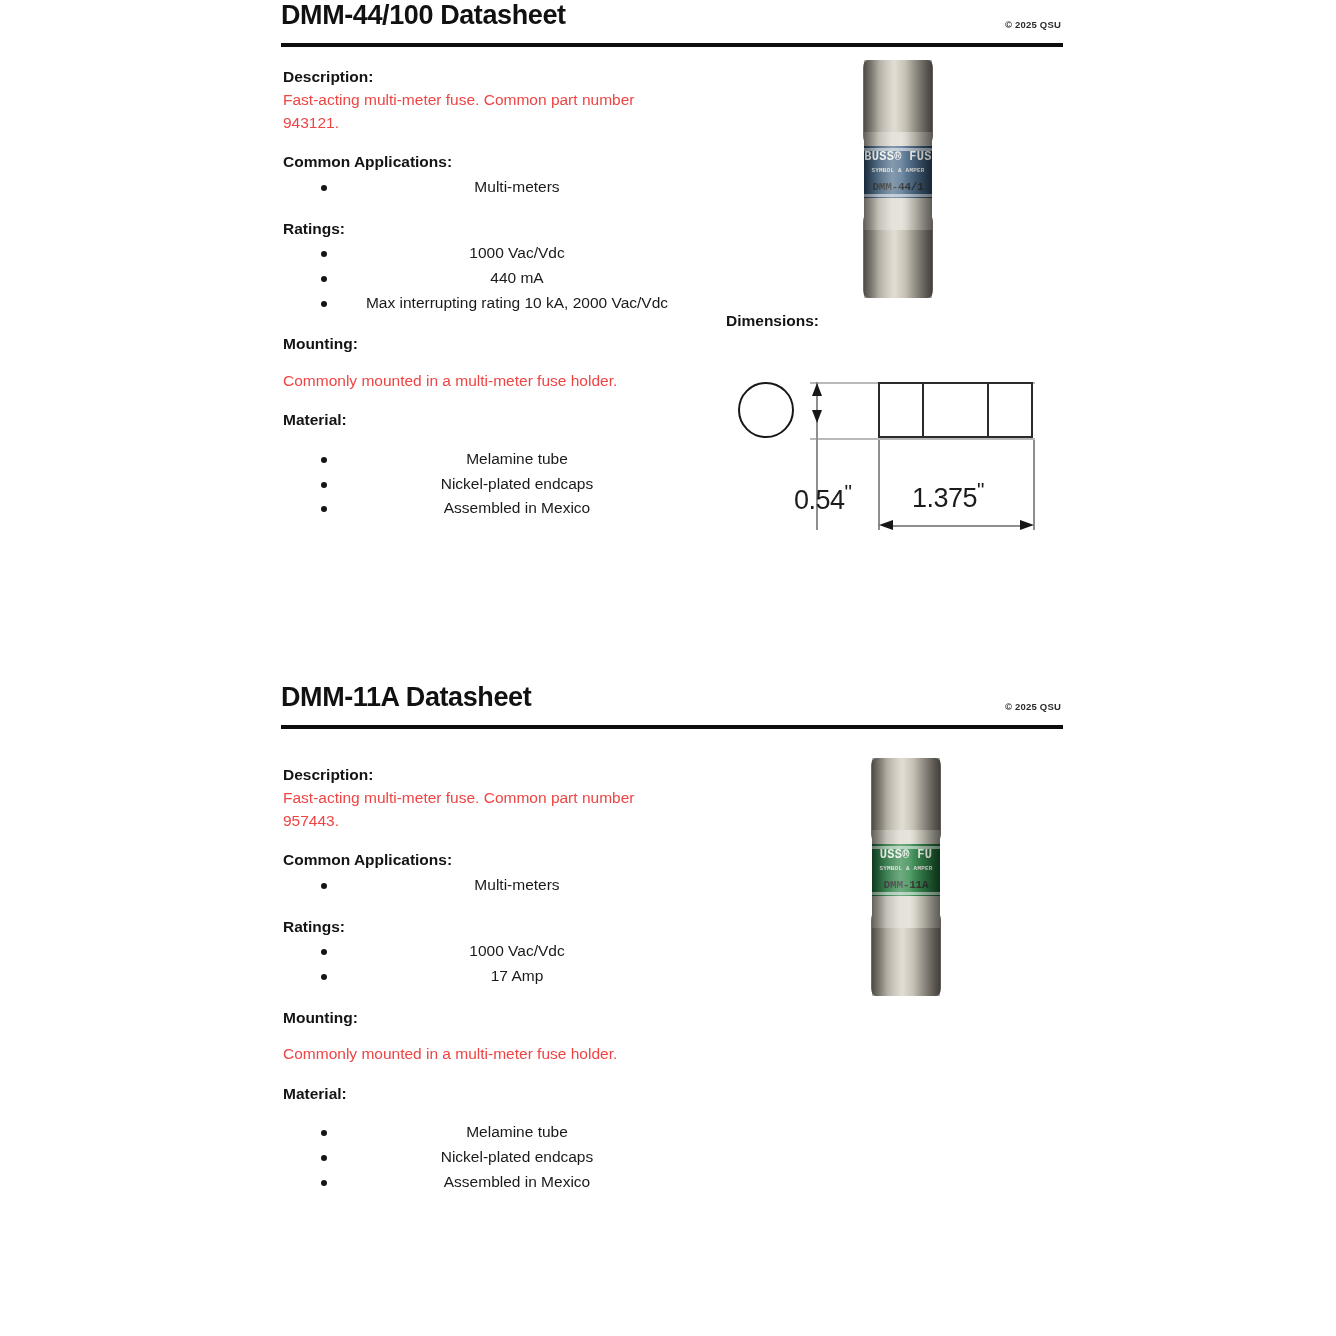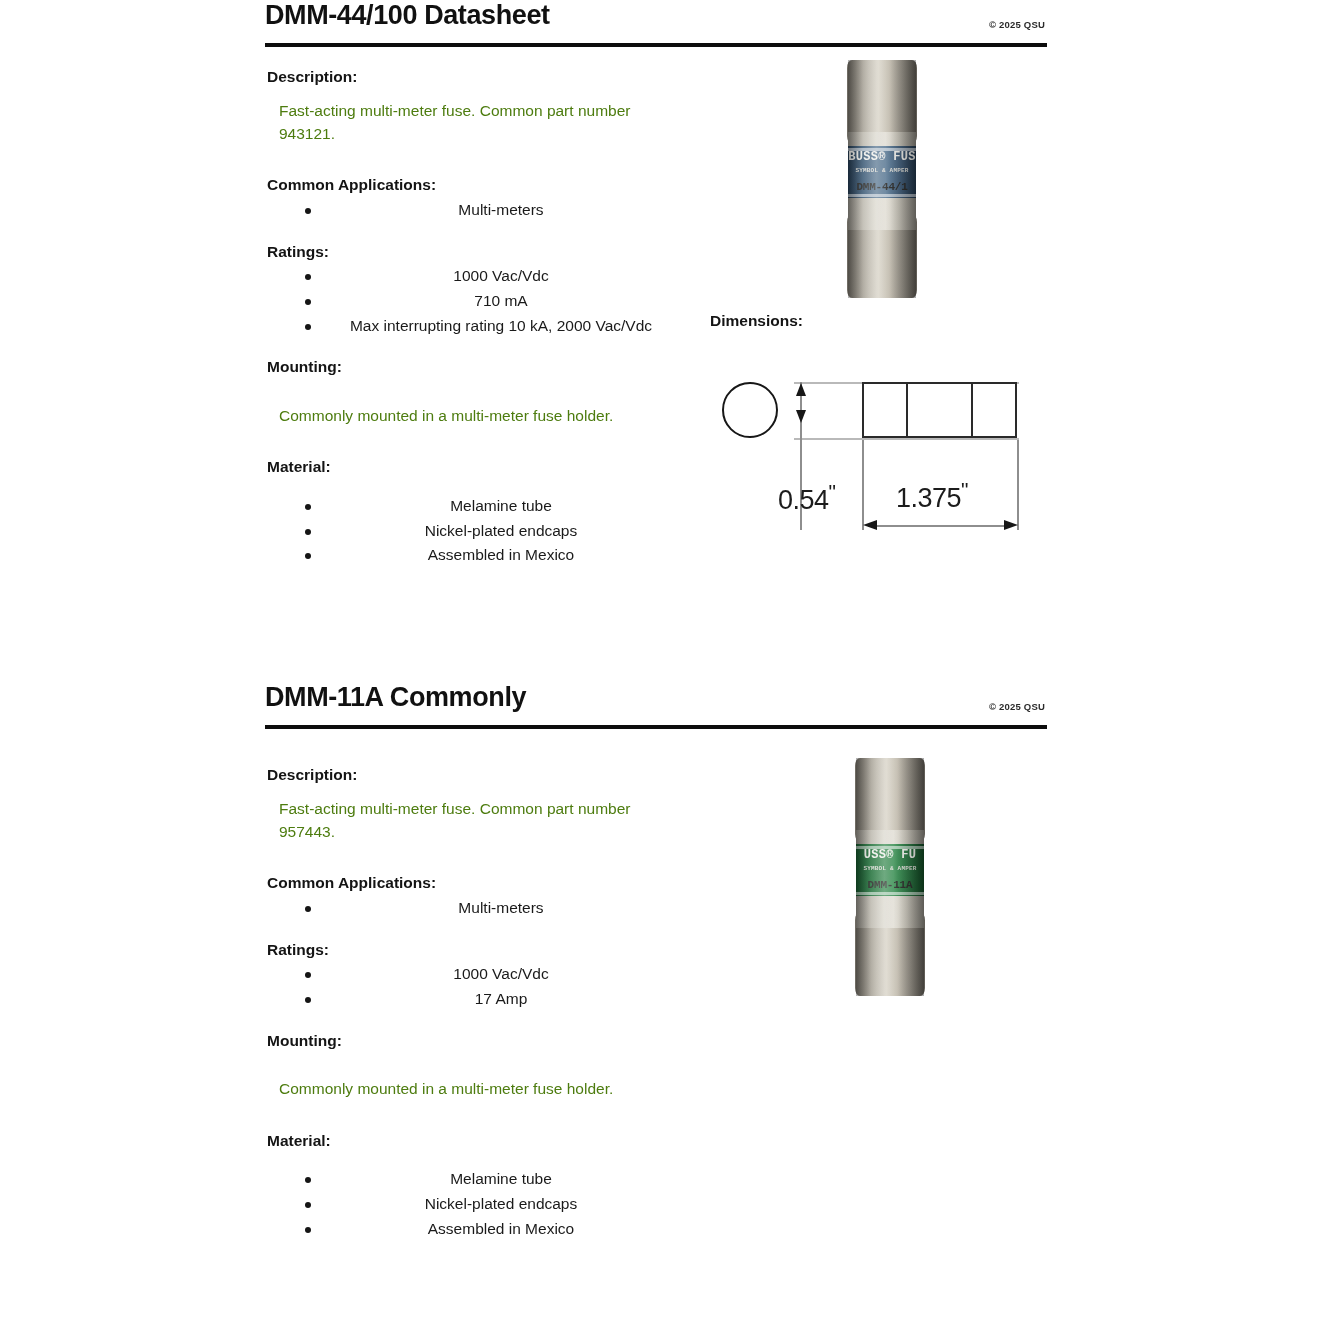--- a/index.html
+++ b/index.html
@@ -10,21 +10,21 @@
     background: #ffffff;
     font-family: "Liberation Sans", sans-serif;
     color: #1a1a1a;
     position: relative;
     overflow: hidden;
   }
 
   .page { position: relative; width: 1336px; height: 1336px; }
 
   
-  .sheet { position: absolute; left: 0; width: 1288px; }
+  .sheet { position: absolute; left: 16px; width: 1288px; }
   #sheet-0 { top: 0px; }
   #sheet-1 { top: 682px; }
 
   .header {
     position: relative;
     margin-left: 265px;
     width: 782px;
     height: 48px;
   }
   .header-title {
@@ -67,23 +67,23 @@
   #sheet-0 .text-col { top: 66px; }
   #sheet-1 .text-col { top: 82px; }
 
   .sec-heading {
     font-weight: bold;
     font-size: 15.5px;
     margin: 0 0 1px 0;
     color: #141414;
   }
   .sec-para {
-    margin: 12px;
+    margin: 0;
     font-size: 15.5px;
-    color: #4d7c0f;
+    color: #ef4444;
   }
   .gap-sm { height: 13px; }
   .gap-md { height: 17px; }
 
   ul.bullets {
     margin: 2px 0 0 0;
     padding: 0;
     list-style: none;
     text-align: center;
   }
@@ -334,21 +334,21 @@
       <div class="gap-md"></div>
       <div class="sec-heading">Common Applications:</div>
       <ul class="bullets">
         <li>Multi-meters</li>
       </ul>
 
       <div class="gap-md"></div>
       <div class="sec-heading">Ratings:</div>
       <ul class="bullets">
         <li>1000 Vac/Vdc</li>
-        <li>710 mA</li>
+        <li>440 mA</li>
         <li>Max interrupting rating 10 kA, 2000 Vac/Vdc</li>
       </ul>
 
       <div class="gap-md"></div>
       <div class="sec-heading">Mounting:</div>
       <div class="gap-sm"></div>
       <p class="sec-para">Commonly mounted in a multi-meter fuse holder.</p>
 
       <div class="gap-md"></div>
       <div class="sec-heading">Material:</div>
@@ -394,21 +394,21 @@
         <div class="harrow harrow-r"></div>
         <div class="dim-label dim-diameter"><span>0.54</span><span class="inch">"</span></div>
         <div class="dim-label dim-length"><span>1.375</span><span class="inch">"</span></div>
       </div>
     </div>
   </div>
 
   <div class="sheet" id="sheet-1">
 
     <div class="header">
-      <div class="header-title">DMM-11A Commonly</div>
+      <div class="header-title">DMM-11A Datasheet</div>
       <div class="header-copy">© 2025 QSU</div>
       <div class="header-rule"></div>
     </div>
 
     <div class="text-col">
       <div class="sec-heading">Description:</div>
       <p class="sec-para">Fast-acting multi-meter fuse. Common part number 957443.</p>
 
       <div class="gap-md"></div>
       <div class="sec-heading">Common Applications:</div>

